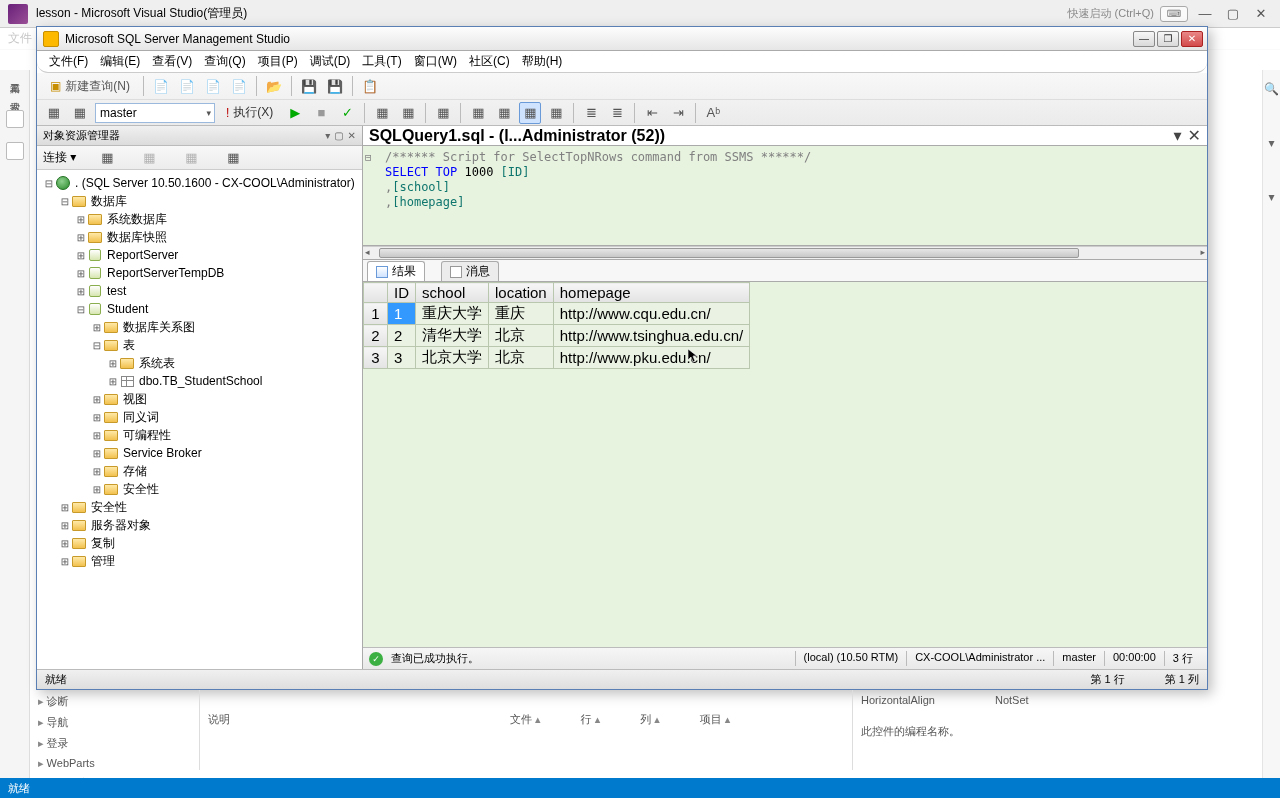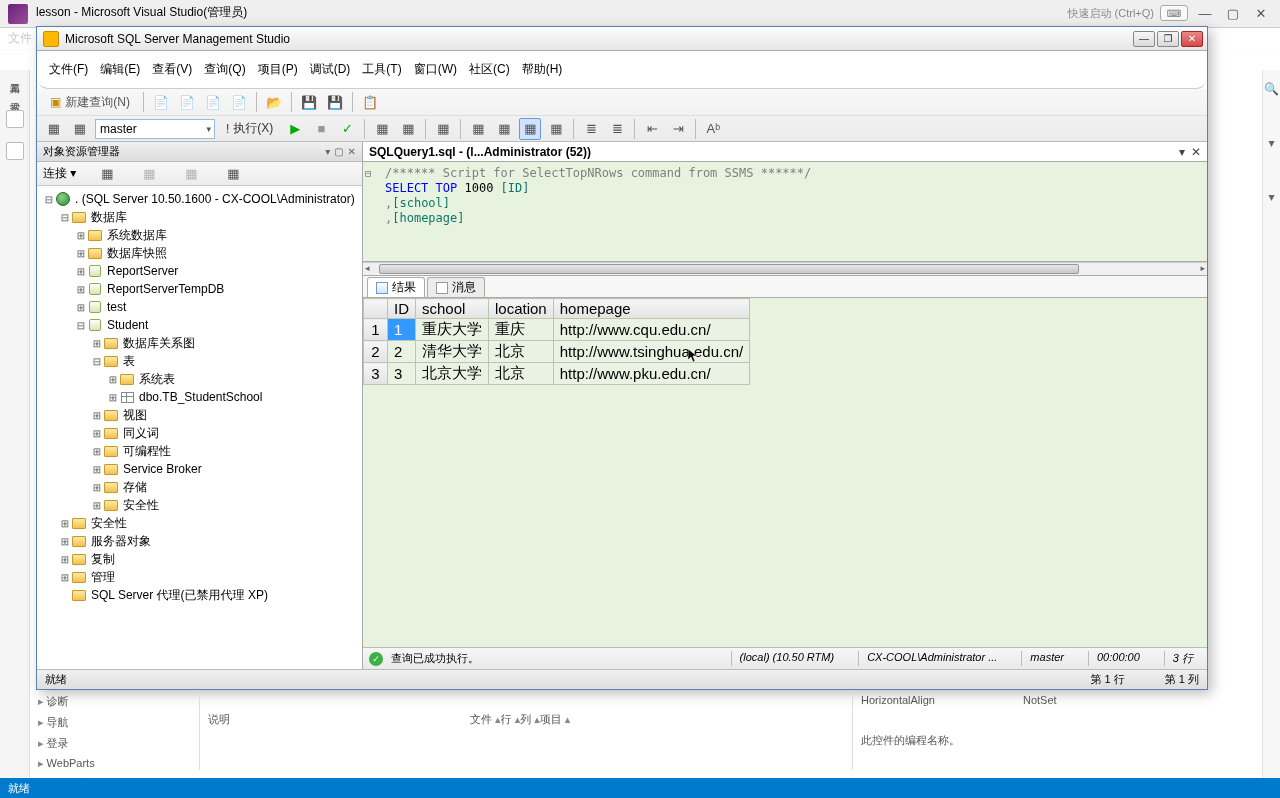--- a/index.html
+++ b/index.html
@@ -1,19 +1,19 @@
 <!DOCTYPE html>
 <html><head>
 <meta charset="utf-8">
 <style>
 * { box-sizing: border-box; margin: 0; padding: 0; }
 body { font-family: "Microsoft YaHei", Tahoma, sans-serif; font-size: 12px; background: #fff; overflow: hidden; width: 1280px; height: 798px; position: relative; }
 
 
-.vs-titlebar { height: 28px; background: #efefef; display: flex; align-items: flex-start; padding: 4px 8px; border-bottom: 1px solid #ccc; }
+.vs-titlebar { height: 28px; background: #efefef; display: flex; align-items: center; padding: 12px 8px; border-bottom: 1px solid #ccc; }
 .vs-logo { width: 20px; height: 20px; background: linear-gradient(135deg, #68217a, #9b4f96); margin-right: 8px; border-radius: 2px; }
 .vs-titlebar-right { margin-left: auto; display: flex; align-items: center; gap: 6px; color: #666; }
 .vs-search-hint { color: #888; font-size: 11px; }
 .kbd-ico { width:28px; height:16px; border:1px solid #aaa; border-radius:3px; display:flex; align-items:center; justify-content:center; font-size:10px; color:#777; background:#fafafa; }
 .winbtn { width: 22px; height: 18px; display: flex; align-items: center; justify-content: center; color: #555; font-size: 13px; }
 
 .vs-menubar { height: 22px; display: flex; align-items: center; gap: 6px; padding: 0 8px; font-size: 12px; color: #444; opacity: .3; border-bottom:1px solid #eee; }
 
 .vs-left-strip { position: absolute; left: 0; top: 70px; width: 30px; bottom: 20px; background:#f5f5f5; border-right:1px solid #ddd; display:flex; flex-direction:column; gap:14px; padding-top:4px; align-items:center; color:#555; font-size:10px; }
 .vs-left-strip .strip-item { writing-mode: vertical-rl; text-orientation: mixed; padding:2px; }
@@ -22,21 +22,21 @@
 .vs-statusbar { position:absolute; left:0; right:0; bottom:0; height:20px; background:#007acc; color:#fff; display:flex; align-items:center; padding:0 8px; font-size:11px; }
 
 
 .ssms { position:absolute; left:36px; top:26px; width:1172px; height:664px; background:#fff; border:1px solid #5a7fb5; box-shadow: 4px 4px 12px rgba(0,0,0,.25); display:flex; flex-direction:column; }
 .ssms-title { height:24px; background: linear-gradient(#fdfdfd,#e6e6e6); display:flex; align-items:center; padding:0 4px 0 6px; border-bottom:1px solid #aaa; }
 .ssms-title-icon { width:16px; height:16px; background:#fcb900; border:1px solid #c78f00; border-radius:2px; margin-right:6px; }
 .ssms-winbtns { margin-left:auto; display:flex; gap:2px; }
 .ssms-winbtn { width:22px; height:16px; background: linear-gradient(#f7f7f7,#d9d9d9); border:1px solid #888; border-radius:2px; display:flex; align-items:center; justify-content:center; font-size:10px; color:#333; }
 .ssms-winbtn.close { background: linear-gradient(#e98787,#d34a4a); color:#fff; border-color:#a22; }
 
-.ssms-menu { height:38px; display:flex; align-items:center; gap:4px; padding:0 8px; font-size:12px; border-bottom:1px solid #ccc;border-radius:11px; }
+.ssms-menu { height:22px; display:flex; align-items:center; gap:4px; padding:0 8px; font-size:12px; border-bottom:1px solid #ccc;border-radius:11px; }
 .ssms-menu span { padding: 2px 4px; }
 
 .ssms-toolbars { background: linear-gradient(#f8f8f8,#ebebeb); border-bottom:1px solid #bbb; }
 .tb-row { height:26px; display:flex; align-items:center; padding:0 6px; gap:4px; }
 .tb-sep { width:1px; height:20px; background:#bbb; margin:0 2px; }
 .tb-btn { width:22px; height:22px; display:flex; align-items:center; justify-content:center; border:1px solid transparent; border-radius:2px; font-size:13px; color:#555; }
 .tb-btn.labeled { width:auto; padding:0 6px; gap:4px; font-size:12px; }
 .tb-combo { height:20px; border:1px solid #9bb8dd; background:#fff; padding: 0 16px 0 4px; font-size:12px; min-width:120px; display:flex; align-items:center; position:relative; }
 .tb-combo::after { content:"▾"; position:absolute; right:3px; font-size:9px; color:#555; }
 
@@ -54,61 +54,61 @@
 .folder-ico { width:14px; height:11px; background:linear-gradient(#ffe9a8,#f2c14e); border:1px solid #c79a2a; border-radius:1px; }
 .db-ico { width:12px; height:12px; background:linear-gradient(#fff,#d7e6b0); border:1px solid #8aad4e; border-radius:2px; }
 .table-ico { width:13px; height:11px; background:#fff; border:1px solid #888; position:relative; }
 .table-ico::before, .table-ico::after { content:""; position:absolute; background:#888; }
 .table-ico::before { left:0; right:0; top:3px; height:1px; }
 .table-ico::after { top:0; bottom:0; left:4px; width:1px; }
 .srv-ico { width:14px; height:14px; background: radial-gradient(circle at 40% 35%, #8fd08f, #2a8a2a); border-radius:50%; border:1px solid #1f6f1f; }
 
 
 .query-area { flex:1; display:flex; flex-direction:column; min-width:0; }
-.query-tab { height:20px; display:flex; align-items:center; background:#fff; border-bottom:1px solid #aaa; padding:0 6px; font-size:12px; }
+.query-tab { height:20px; display:flex; align-items:center; background:#fff; border-bottom:1px solid #aaa; padding:0 6px; font-size:16px; }
 .query-tab .tabname { font-weight:bold; }
 .query-tab .tab-close { margin-left:auto; display:flex; gap:6px; color:#444; }
 .editor { background:#e7f2df; font-family: Consolas, monospace; font-size:12px; padding:4px 8px; line-height:15px; height:100px; overflow:hidden; position:relative; border-bottom:1px solid #aaa; }
 .kw { color:#0000ff; }
 .num { color:#000; }
 .str-tok { color:#0f766e; }
 .op { color:#808080; }
 .gutter { position:absolute; left:2px; top:4px; color:#888; font-size:11px; }
 
 .editor-scroll { height:14px; background:#f0f0f0; border-top:1px solid #ccc; border-bottom:1px solid #aaa; position:relative; }
 .editor-scroll::before { content:"◂"; position:absolute; left:2px; font-size:9px; color:#666; }
 .editor-scroll::after { content:"▸"; position:absolute; right:2px; font-size:9px; color:#666; }
 .scroll-thumb { position:absolute; left:16px; width:700px; top:1px; bottom:1px; background:linear-gradient(#e6e6e6,#c8c8c8); border:1px solid #999; border-radius:2px; }
 
-.results-tabs { height:22px; display:flex; align-items:flex-end; padding:0 4px; background:#f7f7f7; border-bottom:1px solid #aaa; gap:2px; }
+.results-tabs { height:22px; display:flex; align-items:flex-end; padding:0 4px; background:#f7f7f7; border-bottom:1px solid #aaa; gap:16px; }
 .rtab { height:20px; padding:2px 8px; border:1px solid #aaa; border-bottom:none; background:#fff; display:flex; align-items:center; gap:4px; font-size:12px; border-radius:3px 3px 0 0; }
 .rtab.inactive { background:#ececec; }
 .rtab .ico-grid { width:12px; height:12px; background:linear-gradient(#fff,#cfe3ff); border:1px solid #6a9bd8; }
 .rtab .ico-msg { width:12px; height:12px; background:#fff; border:1px solid #999; }
 
 .results-grid { flex:1; background:#e7f2df; overflow:auto; }
 .grid { border-collapse:collapse; font-size:15px; }
 .grid th, .grid td { border:1px solid #b8c7ad; padding:1px 6px; height:16px; text-align:left; background:#eaf3e3; }
 .grid th { background: linear-gradient(#f6f6f6,#e3e3e3); font-weight:normal; }
 .grid .rowhdr { background: linear-gradient(#f6f6f6,#e3e3e3); text-align:center; width:24px; }
 .grid td.sel { background:#3399ff; color:#fff; }
 
 .query-status { height:22px; background:linear-gradient(#f6f6f6,#e9e9e9); border-top:1px solid #bbb; display:flex; align-items:center; padding:0 6px; font-size:11px; gap:8px; }
 .qs-icon { width:14px; height:14px; border-radius:50%; background:#3cb043; display:flex; align-items:center; justify-content:center; color:#fff; font-size:9px; }
-.qs-box { margin-left:auto; display:flex; gap:16px;font-style:italic; }
+.qs-box { margin-left:auto; display:flex; gap:0; }
 .qs-cell { border-left:1px solid #bbb; padding:0 8px; }
 
 .ssms-status { height:20px; background:linear-gradient(#f0f0f0,#dedede); border-top:1px solid #bbb; display:flex; align-items:center; padding:0 8px; font-size:11px; }
 .ssms-status .ss-right { margin-left:auto; display:flex; gap:40px; }
 
 
 .vs-bottom { position:absolute; left:30px; right:18px; top:690px; height:80px; display:flex; font-size:11px; color:#555; }
 .vs-leftpanel { width:170px; border-right:1px solid #ddd; padding:4px 8px; display:flex; flex-direction:column; gap:6px; }
 .vs-leftpanel div::before { content:"▸ "; color:#888; }
-.vs-errlist { flex:1; padding:4px 8px; display:flex; }
+.vs-errlist { flex:1; padding:4px 8px; display:flex; gap:40px; }
 .vs-props { width:410px; border-left:1px solid #ddd; padding:4px 8px; }
 
 .cursor-arrow { position:absolute; width:10px; height:14px; }
 .cursor-arrow svg { width:100%; height:100%; }
 
 .vs-right-strip{position:absolute; right:0; top:70px; width:18px; bottom:20px; background:#f7f7f7; border-left:1px solid #e4e4e4; display:flex; flex-direction:column; align-items:center; gap:40px; padding-top:12px; color:#666; font-size:12px;}
 </style>
 </head>
 <body>
 
@@ -384,27 +384,20 @@
               <span class="folder-ico"></span>
             </span>
             <span>复制</span>
           </div>
         <div class="tree-node" style="padding-left:20px">
             <span class="tree-twisty">⊞</span>
             <span class="tree-icon">
               <span class="folder-ico"></span>
             </span>
             <span>管理</span>
-          </div>
-        <div class="tree-node" style="padding-left:20px">
-            <span class="tree-twisty">&nbsp;</span>
-            <span class="tree-icon">
-              <span class="folder-ico"></span>
-            </span>
-            <span>SQL Server 代理(已禁用代理 XP)</span>
           </div>
       </div>
     </div>
 
     <div class="query-area">
       <div class="query-tab">
         <span class="tabname">SQLQuery1.sql - (l...Administrator (52))</span>
         <div class="tab-close">
           <span>▾</span>
           <span>✕</span>
@@ -507,21 +500,21 @@
     <div>AJAX 扩展</div>
   </div>
   <div class="vs-errlist">
     <div style="padding-top:18px"><span>说明</span></div>
     <div style="padding-top:18px; margin-left:240px"><span>文件</span> <span style="color:#888">▴</span></div>
     <div style="padding-top:18px"><span>行</span> <span style="color:#888">▴</span></div>
     <div style="padding-top:18px"><span>列</span> <span style="color:#888">▴</span></div>
     <div style="padding-top:18px"><span>项目</span> <span style="color:#888">▴</span></div>
   </div>
   <div class="vs-props">
-    <div style="display:flex; gap:88px; margin-bottom:27px">
+    <div style="display:flex; gap:60px; margin-bottom:18px">
         <span>HorizontalAlign</span>
         <span>NotSet</span>
       </div>
     <div>此控件的编程名称。</div>
   </div>
 </div>
 
 <div class="vs-statusbar">
   <span>就绪</span>
 </div>

